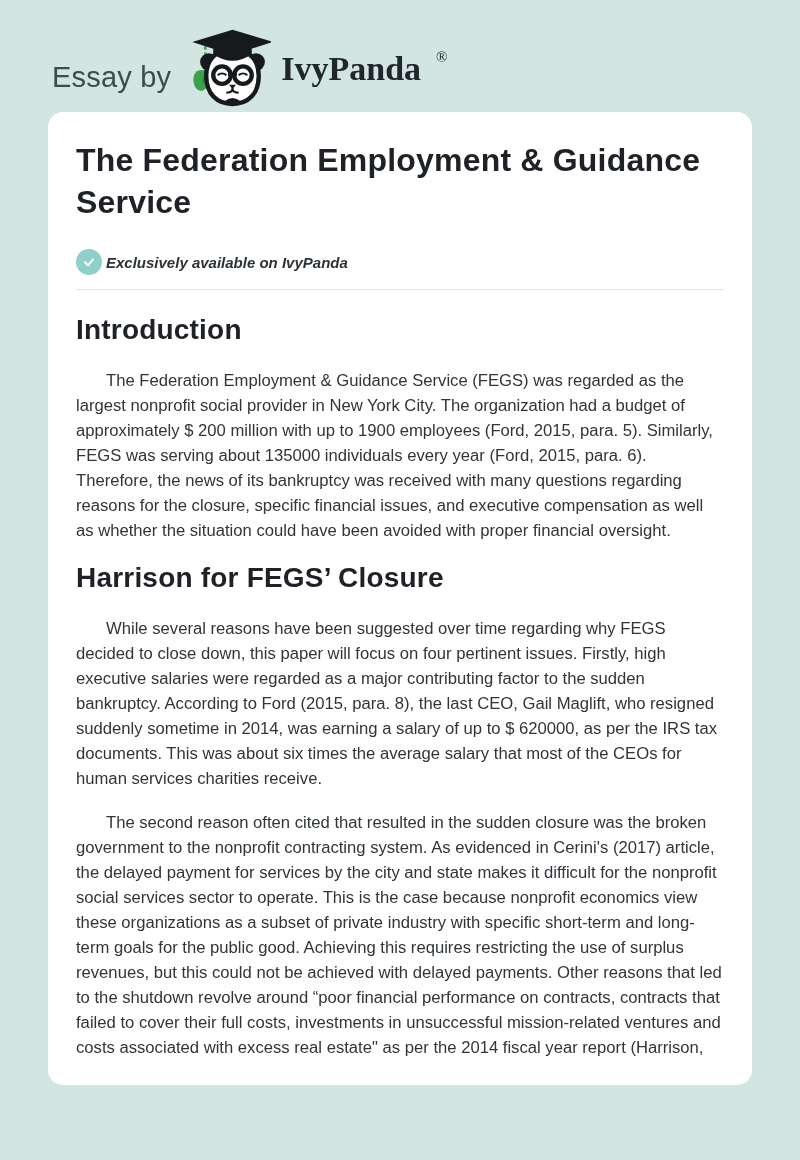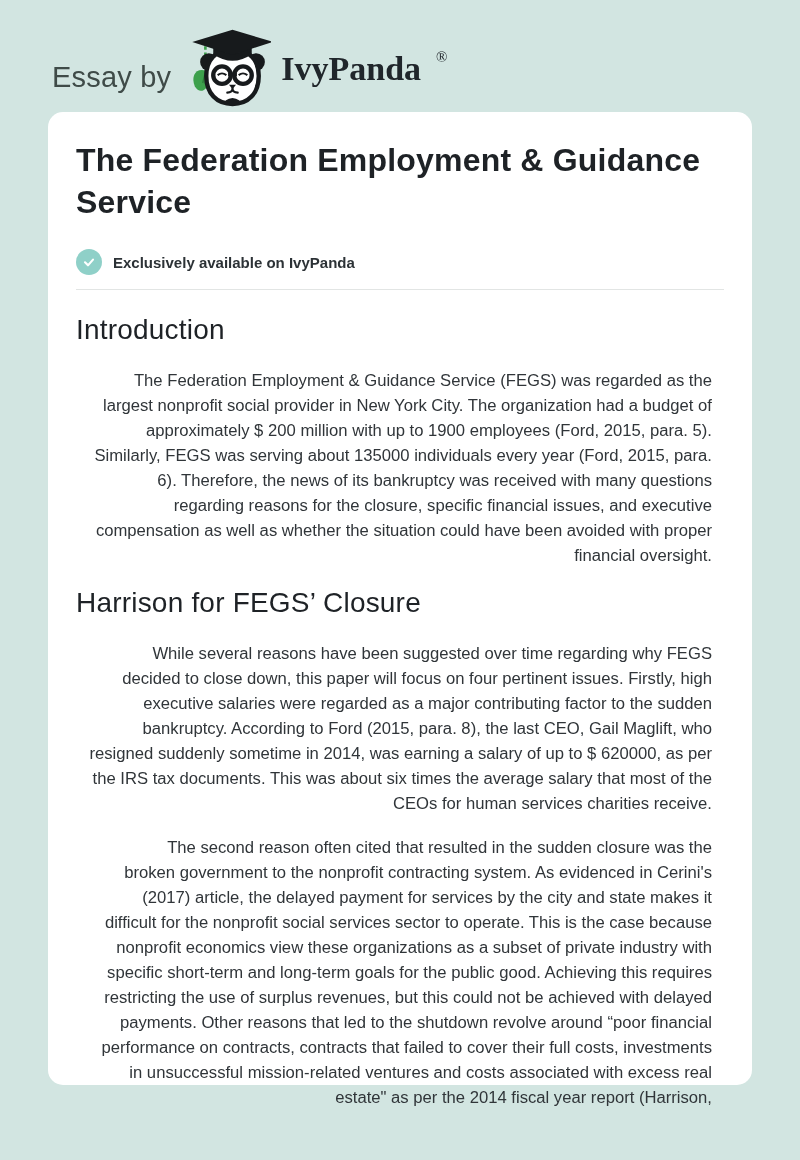--- a/index.html
+++ b/index.html
@@ -46,47 +46,48 @@
     border-radius:15px;
     padding:27px 28px 30px;
   }
   h1.page-title{
     margin:0 0 26px;
     font-size:32px;line-height:1.32;font-weight:700;
     color:var(--heading-color);
     letter-spacing:.2px;
   }
   .badge-row{
-    display:flex;align-items:center;gap:11px;
+    display:flex;align-items:center;gap:4px;
     margin:0 0 14px;
+    font-style:italic;
   }
   .badge-circle{
     width:26px;height:26px;border-radius:50%;
     background:var(--badge-color);
     display:flex;align-items:center;justify-content:center;
     flex:0 0 auto;
   }
   .badge-label{
     font-size:15px;font-weight:700;color:#2c3236;
   }
   .divider{
     border:none;border-top:1px solid var(--divider-color);
     margin:0 0 24px;
   }
   h2.section-heading{
     margin:6px 0 22px;
-    font-size:28px;font-weight:400;color:var(--heading-color);
+    font-size:28px;font-weight:700;color:var(--heading-color);
     letter-spacing:.2px;
   }
   p.body-paragraph{
-    margin:0 12px 19px;
+    margin:0 0 19px;
     font-size:16.65px;line-height:25px;
     color:var(--body-color);
     text-indent:30px;
-    text-align:right;
+    text-align:left;
   }
 </style>
 </head>
 <body>
 
 <header class="site-header">
   <span class="essay-by">Essay by</span>
   <span class="logo">
     <span>
       <svg width="84" height="82" viewBox="0 0 96 92" aria-hidden="true">

